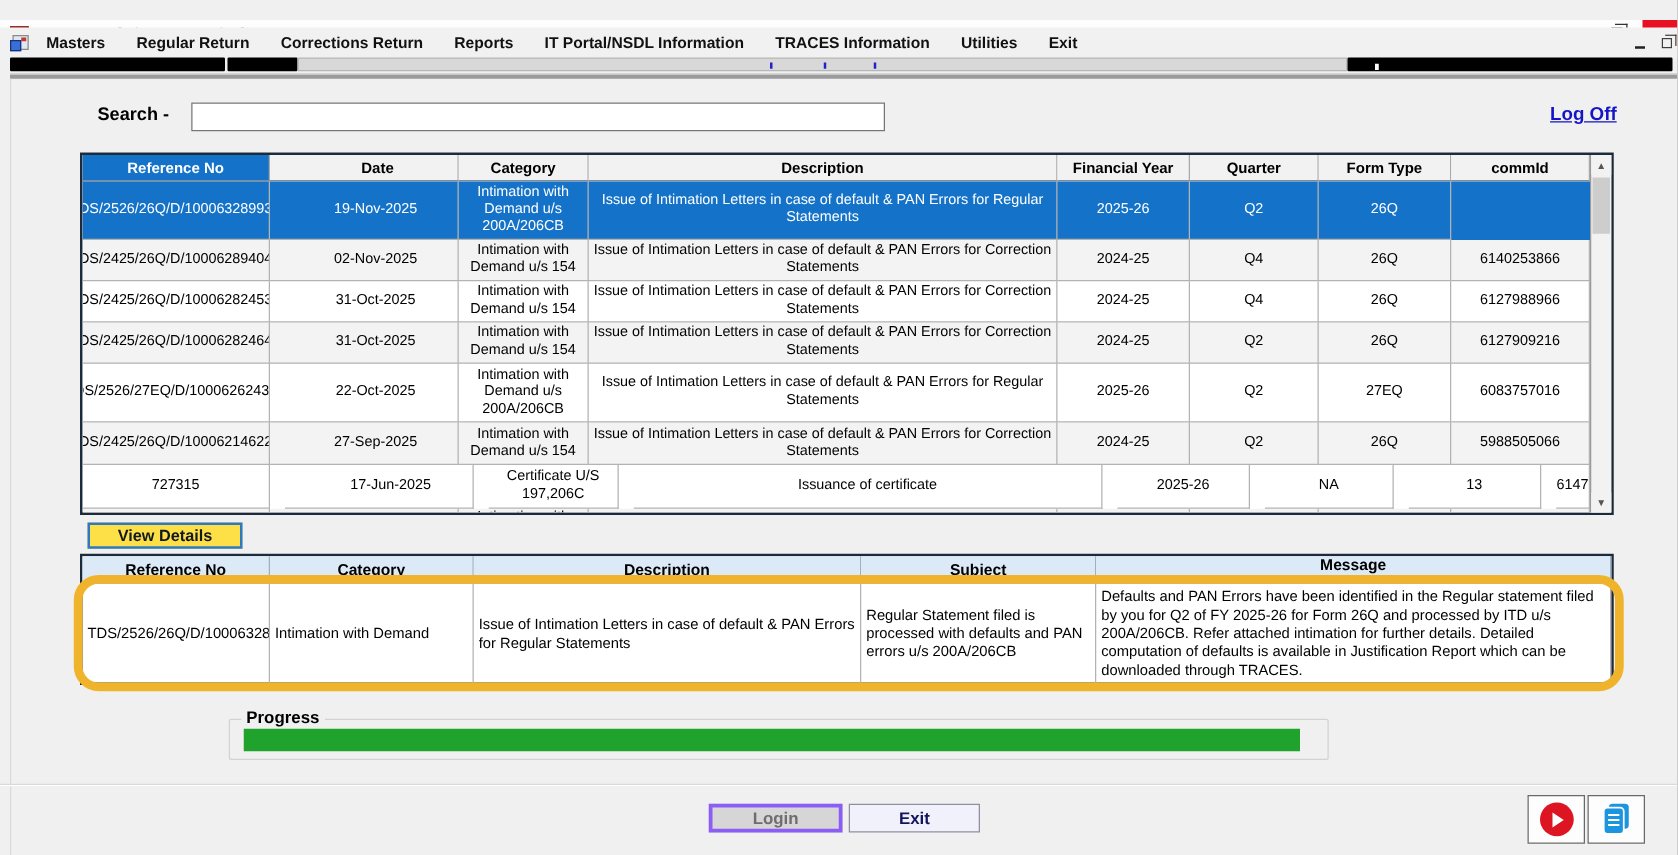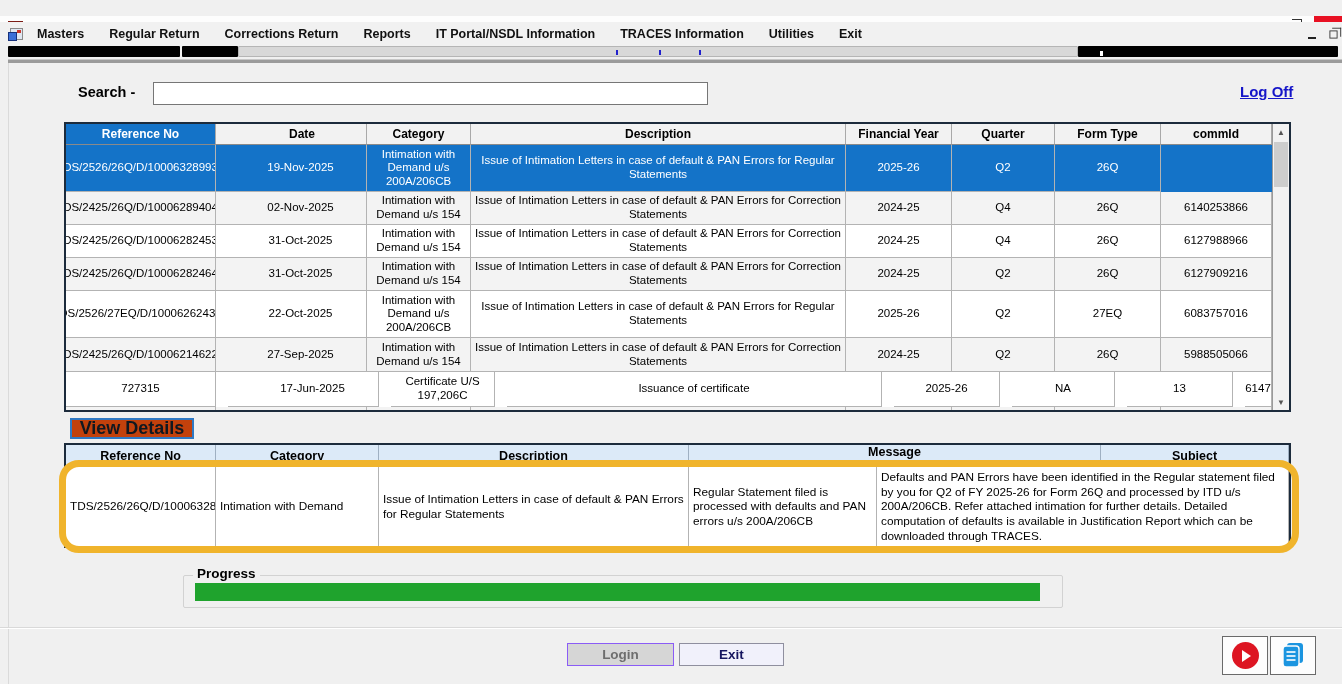--- a/index.html
+++ b/index.html
@@ -79,21 +79,21 @@
   .c-form{width:106px;flex:0 0 106px;}
   .c-comm{flex:1;}
 
   
   .vscroll{flex:0 0 17px;background:#f2f2f2;border-left:1px solid #9a9a9a;display:flex;flex-direction:column;}
   .scroll-arrow{height:16px;display:flex;align-items:center;justify-content:center;font-size:8px;color:#555;background:#f2f2f2;cursor:pointer;}
   .scroll-track{flex:1;position:relative;}
   .scroll-thumb{position:absolute;left:1px;right:1px;top:2px;height:45px;background:#cdcdcd;cursor:pointer;}
 
   
-  .view-details{position:absolute;left:70px;top:418px;width:124px;height:21px;border:2px solid #2f79c4;background:#c2410c;font-size:18px;font-weight:bold;color:#101820;display:flex;align-items:center;justify-content:center;cursor:pointer;}
+  .view-details{position:absolute;left:70px;top:418px;width:124px;height:21px;border:2px solid #2f79c4;background:#fde047;font-size:13px;font-weight:bold;color:#101820;display:flex;align-items:center;justify-content:center;cursor:pointer;}
 
   
   .details{position:absolute;left:64px;top:443px;width:1227px;height:105px;border:2px solid #1c2b3c;background:#fff;display:flex;flex-direction:column;}
   .details-header{display:flex;height:22px;flex:0 0 22px;}
   .dhcell{display:flex;align-items:center;justify-content:center;font-size:12.5px;font-weight:bold;background:#dceaf8;border-right:1px solid #9fb0c2;border-bottom:1px solid #9fb0c2;overflow:hidden;}
   .details-row{display:flex;flex:1;}
   .dcell{font-size:11.8px;line-height:1.25;border-right:1px solid #b3b3b3;padding:3px 4px;overflow:hidden;display:flex;align-items:center;}
   .d-ref{width:150px;flex:0 0 150px;white-space:nowrap;}
   .d-cat{width:163px;flex:0 0 163px;}
   .d-desc{width:310px;flex:0 0 310px;}
@@ -103,21 +103,21 @@
   
   .highlight{position:absolute;left:59px;top:460px;width:1240px;height:93px;border:7px solid var(--hl);border-radius:20px;pointer-events:none;z-index:6;}
 
   
   .progress-box{position:absolute;left:183px;top:575px;width:880px;height:33px;border:1px solid #d2d2d2;border-radius:2px;}
   .progress-label{position:absolute;left:9px;top:-10px;background:#f0f0f0;padding:0 4px;font-size:13.5px;font-weight:bold;color:#000;}
   .progress-fill{position:absolute;left:11px;top:7px;height:18px;background:var(--green);}
 
   
   .footer-sep{position:absolute;left:0;top:627px;width:100%;height:2px;background:#d9d9d9;border-bottom:1px solid #fff;}
-  .btn-login{position:absolute;left:567px;top:643px;width:107px;height:23px;background:#d6d6d6;border:1px solid #8b5cf6;color:#6e6e6e;font-size:13.5px;font-weight:bold;display:flex;align-items:center;justify-content:center;cursor:default;}
+  .btn-login{position:absolute;left:567px;top:643px;width:107px;height:23px;background:#d6d6d6;border:3px solid #8b5cf6;color:#6e6e6e;font-size:13.5px;font-weight:bold;display:flex;align-items:center;justify-content:center;cursor:default;}
   .btn-exit{position:absolute;left:679px;top:643px;width:105px;height:23px;background:#f1f1fb;border:1px solid #8f8f9f;color:#15155e;font-size:13.5px;font-weight:bold;display:flex;align-items:center;justify-content:center;cursor:pointer;}
   .icon-btn{position:absolute;top:636px;width:46px;height:39px;background:#fdfdfd;border:1px solid #6a6a6a;display:flex;align-items:center;justify-content:center;cursor:pointer;}
   .icon-video{left:1222px;}
   .icon-docs{left:1270px;}
   .play-circle{width:27px;height:27px;border-radius:50%;background:#dd1522;display:flex;align-items:center;justify-content:center;}
   .play-tri{width:0;height:0;border-left:9px solid #fff;border-top:6px solid transparent;border-bottom:6px solid transparent;margin-left:2px;}
 </style>
 </head>
 <body>
 
@@ -275,22 +275,22 @@
     </div>
   </div>
 
   <div class="view-details">View Details</div>
 
   <div class="details">
     <div class="details-header">
       <div class="dhcell d-ref">Reference No</div>
       <div class="dhcell d-cat">Category</div>
       <div class="dhcell d-desc">Description</div>
+      <div class="dhcell d-subj">Subject</div>
       <div class="dhcell d-msg">Message</div>
-      <div class="dhcell d-subj">Subject</div>
     </div>
     <div class="details-row">
       <div class="dcell d-ref">TDS/2526/26Q/D/10006328</div>
       <div class="dcell d-cat">Intimation with Demand</div>
       <div class="dcell d-desc">Issue of Intimation Letters in case of default &amp; PAN Errors for Regular Statements</div>
       <div class="dcell d-subj">Regular Statement filed is processed with defaults and PAN errors u/s 200A/206CB</div>
       <div class="dcell d-msg">Defaults and PAN Errors have been identified in the Regular statement filed by you for Q2 of FY 2025-26 for Form 26Q  and processed by ITD u/s 200A/206CB. Refer attached intimation  for further details. Detailed computation of defaults is available in Justification Report which can be downloaded through TRACES.</div>
     </div>
   </div>
 

